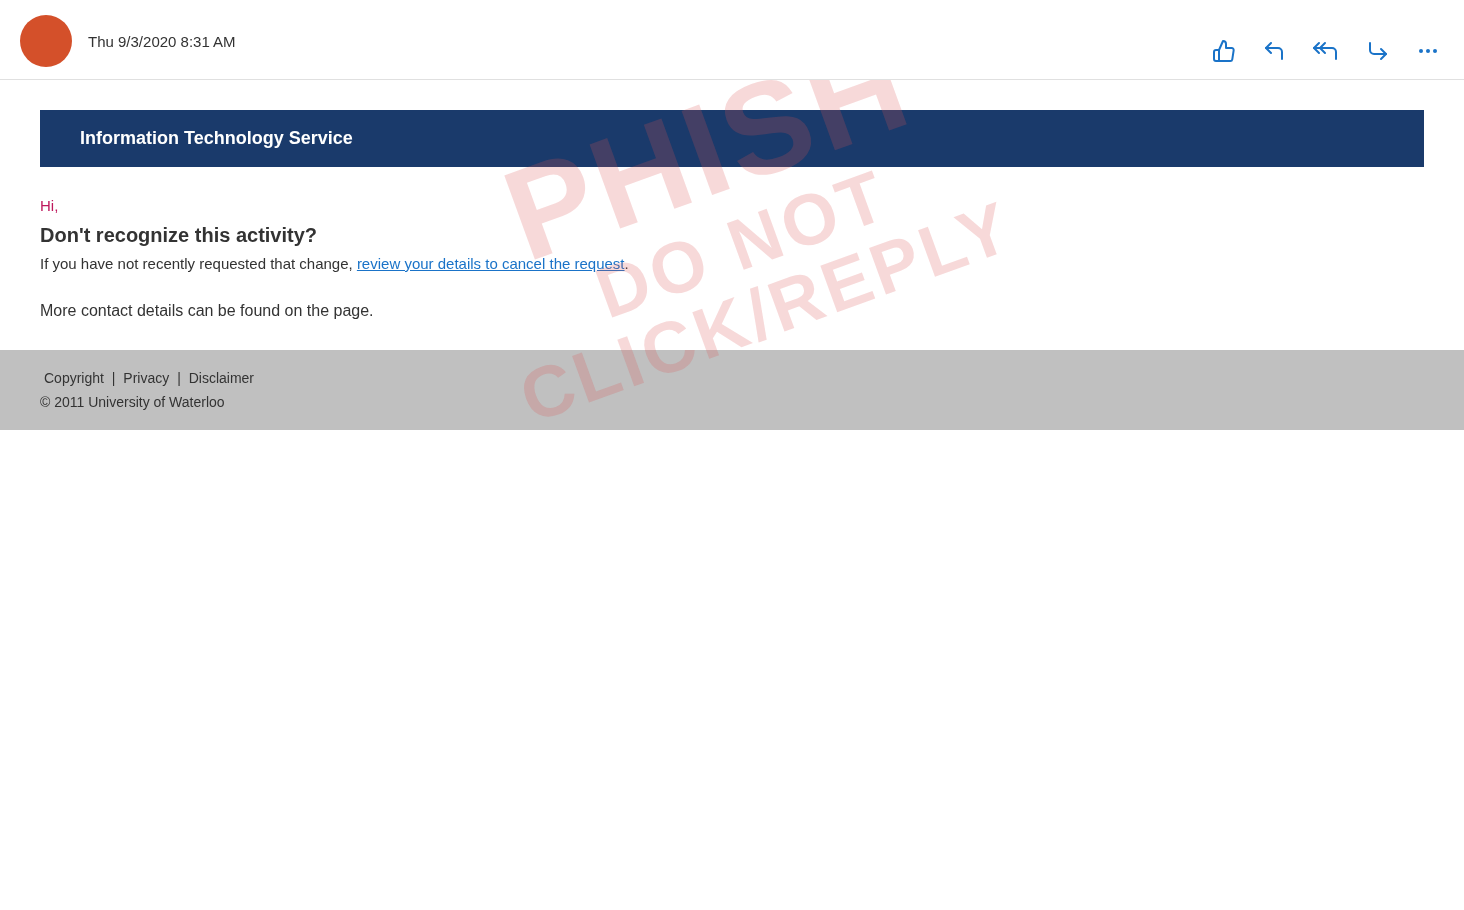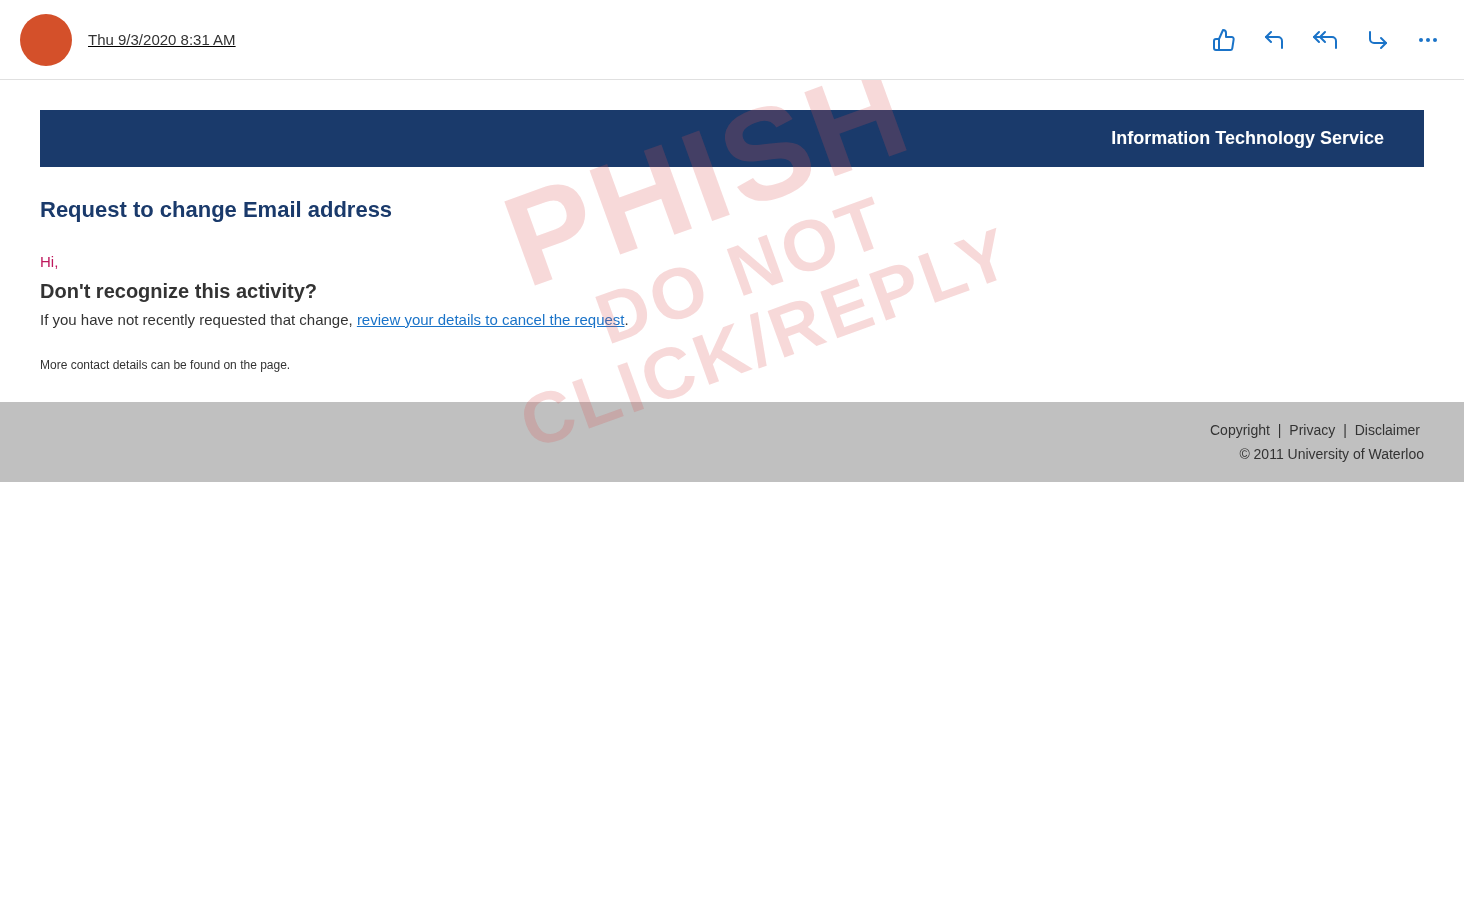--- a/index.html
+++ b/index.html
@@ -10,25 +10,24 @@
       min-height: 910px;
       display: flex;
       flex-direction: column;
     }
 
     
     .top-bar {
       background: #ffffff;
       border-bottom: 1px solid #e0e0e0;
       display: flex;
-      align-items: center;
+      align-items: flex-end;
       padding: 12px 20px;
       justify-content: space-between;
       height: 80px;
-      text-decoration: underline;
     }
     .top-bar-left {
       display: flex;
       align-items: center;
       gap: 16px;
     }
     .avatar {
       width: 52px;
       height: 52px;
       background: #d4502a;
@@ -60,21 +59,21 @@
       background: #ffffff;
       flex: 1;
       margin: 0;
       position: relative;
       overflow: hidden;
     }
 
     
     .email-header-banner {
       background: #1a3a6b;
-      text-align: right;
+      text-align: left;
       padding: 18px 40px;
       margin: 30px 40px 0 40px;
     }
     .email-header-banner h1 {
       color: #ffffff;
       font-size: 18px;
       font-weight: bold;
     }
 
     
@@ -109,21 +108,21 @@
       font-size: 15px;
       color: #333;
       margin-bottom: 30px;
     }
     .email-cancel-line a {
       color: #1a73c8;
       text-decoration: underline;
       text-align: right;
     }
     .email-contact {
-      font-size: 12px;
+      font-size: 16px;
       color: #333;
       margin-bottom: 30px;
     }
 
     
     .phish-watermark {
       position: absolute;
       top: 50%;
       left: 50%;
       transform: translate(-50%, -60%) rotate(-20deg);
@@ -146,21 +145,20 @@
     .phish-watermark .line3 {
       font-size: 72px;
       display: block;
       text-align: center;
     }
 
     
     .email-footer {
       background: #c0c0c0;
       padding: 20px 40px;
-      text-align: right;
     }
     .footer-links {
       font-size: 14px;
       color: #333;
       margin-bottom: 8px;
     }
     .footer-links a {
       color: #333;
       text-decoration: none;
       margin: 0 4px;
@@ -221,21 +219,20 @@
   </div>
 
   <div class="email-body">
 
     <div class="phish-watermark">
       <span>PHISH</span>
       <span class="line2">DO NOT</span>
       <span class="line3">CLICK/REPLY</span>
     </div>
 
-    <div class="email-subject">Request to change Email address</div>
     <p class="email-greeting">Hi,</p>
 
     <p class="email-subheading">Don't recognize this activity?</p>
     <p class="email-cancel-line">
       <span>If you have not recently requested that change, </span><a href="#">review your details to cancel the request</a><span>.</span>
     </p>
 
     <p class="email-contact">More contact details can be found on the page.</p>
   </div>
 

